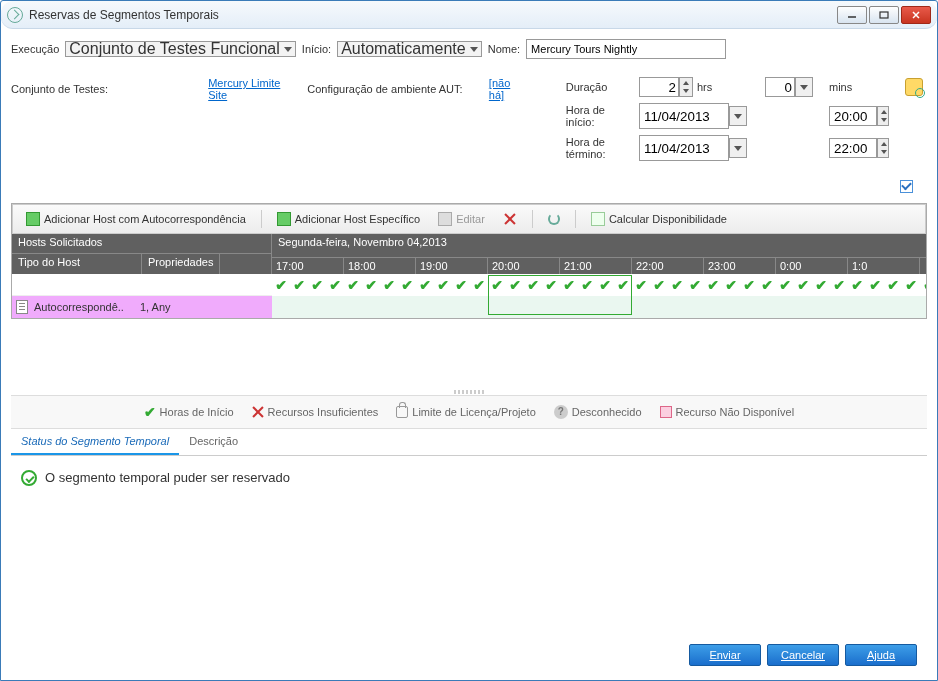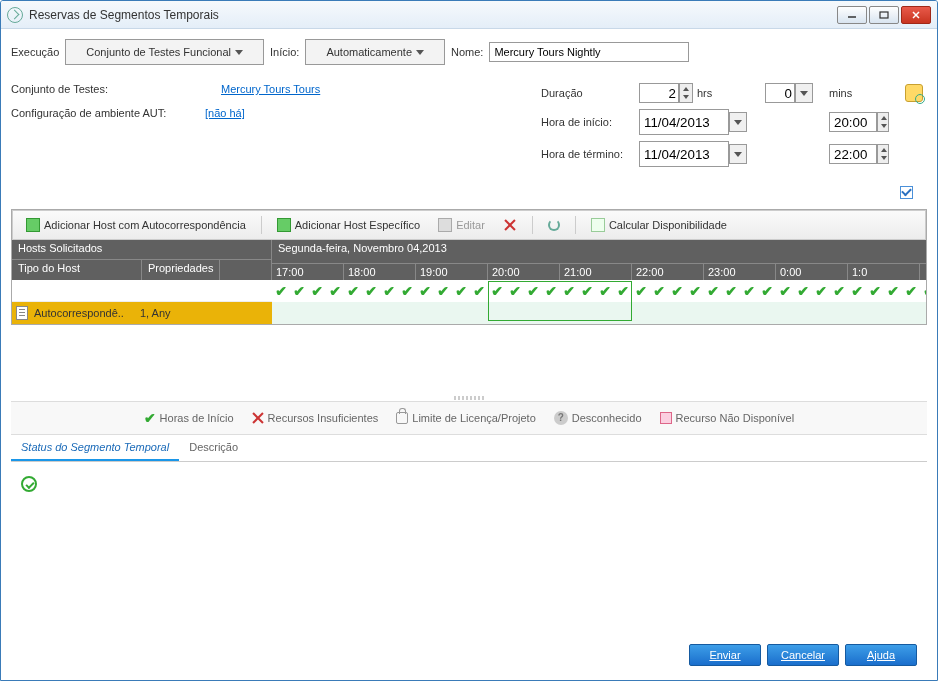--- a/index.html
+++ b/index.html
@@ -1,38 +1,38 @@
 <!DOCTYPE html>
 <html><head>
 <meta charset="utf-8">
 <style>
 * { box-sizing: border-box; margin: 0; padding: 0; }
 body { font-family: Tahoma, Arial, sans-serif; font-size: 11px; background: #fff; color: #333; }
 
 .window { width: 938px; height: 681px; border: 1px solid #3a7bb8; border-radius: 3px 3px 0 0; overflow: hidden; position: relative; background: #fff; }
 
-.titlebar { height: 28px; background: linear-gradient(#f6f9fc, #e4eef8); border-bottom: 1px solid #c8d8e8; display: flex; align-items: center; padding: 0 6px; }
+.titlebar { height: 28px; background: linear-gradient(#f6f9fc, #e4eef8); border-bottom: 1px solid #c8d8e8; display: flex; align-items: center; padding: 0 6px; border-radius: 12px; }
 .titlebar .app-icon { width: 16px; height: 16px; border: 1px solid #6a9; border-radius: 50%; margin-right: 6px; position: relative; }
 .titlebar .app-icon::before { content:""; position:absolute; left:3px; top:3px; width:6px; height:6px; border:1px solid #6a9; border-top:none; border-left:none; transform:rotate(-45deg);}
 .titlebar .title { flex: 1; font-size: 12px; color: #333; }
 .win-btns { display: flex; gap: 2px; }
 .win-btn { width: 30px; height: 18px; border: 1px solid #888; border-radius: 2px; background: linear-gradient(#fefefe,#d8e4f0); display:flex; align-items:center; justify-content:center; font-size:10px; color:#333; cursor:pointer;}
 .win-btn.close { background: linear-gradient(#e85a4a,#c83420); color:#fff; border-color:#a02818;}
 .win-btn svg { width: 12px; height: 10px; }
 
 .content { padding: 10px 10px 8px 10px; position: relative; height: calc(100% - 28px); display:flex; flex-direction:column; }
 
 .row1 { display:flex; align-items:center; gap:6px; margin-bottom:18px; }
 .lbl { color:#333; }
-.select { border:1px solid #999; background:#f3f3f3; height:26px; display:inline-flex; align-items:center; padding:0 20px; font-size:11px; }
+.select { border:1px solid #999; background:#f3f3f3; height:16px; display:inline-flex; align-items:center; padding:0 3px; font-size:16px; }
 .select .caret { margin-left:4px; width:0;height:0;border-left:4px solid transparent;border-right:4px solid transparent;border-top:5px solid #555;}
 .input-text { border:1px solid #999; height:20px; padding:0 4px; font-size:11px; background:#fff; width:200px; }
 
 .row2 { display:flex; align-items:flex-start; gap:40px; margin-bottom:12px;}
-.col-left { display:flex; flex-direction:column; gap:12px; }
+.col-left { display:flex; gap:12px; }
 .link { color:#0066cc; text-decoration:underline; cursor:pointer; }
 
 .col-right { margin-left:auto; display:grid; grid-template-columns:auto 110px auto 60px 22px; gap:6px 16px; align-items:center; }
 .num-input { border:1px solid #999; height:20px; width:40px; text-align:right; padding:0 2px; }
 .spin { width:14px; height:20px; border:1px solid #999; background:#eee; position:relative; }
 .spin::before,.spin::after{content:"";position:absolute;left:3px;width:0;height:0;border-left:3px solid transparent;border-right:3px solid transparent;}
 .spin::before{top:3px;border-bottom:4px solid #555;}
 .spin::after{bottom:3px;border-top:4px solid #555;}
 .date-input { border:1px solid #999; height:20px; width:90px; padding:12px 4px; }
 .date-dd { width:18px; height:20px; border:1px solid #999; background:#f0f0f0; display:inline-flex; align-items:center; justify-content:center;}
@@ -77,21 +77,21 @@
 .grid-body { display:flex; }
 .gb-left { width:260px; }
 .gb-right { flex:1; overflow:hidden; position:relative;}
 .check-row { height:22px; display:flex; align-items:center; background:#fff;}
 .check-row .cell { width:18px; height:22px; display:flex; align-items:center; justify-content:center; flex-shrink:0;}
 .ck { color:#3a3; font-weight:bold; font-size:14px;}
 .check-row.sel { background:#eaf7f0; }
 .sel-box { position:absolute; border:1px solid #3a3; height:40px; top:1px; pointer-events:none;}
 
 .gb-left .blank-row {height:22px; background:#fff; border-bottom:1px solid #eee;}
-.gb-left .host-row { height:22px; background:#eab308; display:flex; align-items:center; padding:0 4px; gap:6px;}
+.gb-left .host-row { height:22px; background:#f0abfc; display:flex; align-items:center; padding:0 4px; gap:6px;}
 .ic-server { width:12px; height:14px; border:1px solid #888; background:#fff; position:relative;}
 .ic-server::before{content:"";position:absolute;left:2px;top:2px;width:6px;height:1px;background:#888;box-shadow:0 3px #888,0 6px #888;}
 
 .splitter { height:6px; background:#fff; position:relative; margin-top:auto;}
 .splitter::after{content:"";position:absolute;left:50%;top:1px;width:30px;height:4px;margin-left:-15px;background:repeating-linear-gradient(90deg,#ccc 0 2px,transparent 2px 4px);}
 
 .legend { display:flex; align-items:center; justify-content:center; gap:18px; padding:8px 0; background:#f8f8f8; border-top:1px solid #ddd; border-bottom:1px solid #ddd;}
 .lg-item { display:inline-flex; align-items:center; gap:4px; color:#666;}
 .lg-check{color:#3a3;font-weight:bold;font-size:14px;}
 .lg-x{position:relative;width:12px;height:12px;}
@@ -159,21 +159,21 @@
           <span class="caret"></span>
       </div>
       <span class="lbl">Nome:</span>
       <input class="input-text" value="Mercury Tours Nightly" style="">
     </div>
 
     <div class="row2">
       <div class="col-left">
         <div class="flex" style="gap:40px;">
           <span class="lbl" style="width:170px;">Conjunto de Testes:</span>
-          <span class="link">Mercury Tours Tours</span>
+          <span class="link">Mercury Limite Site</span>
         </div>
         <div class="flex" style="gap:24px;">
           <span class="lbl" style="width:170px;">Configuração de ambiente AUT:</span>
           <span class="link">[não há]</span>
         </div>
       </div>
 
       <div class="col-right">
         <span class="lbl">Duração</span>
         <div class="flex combo-dur">
@@ -470,20 +470,21 @@
         </span>
     </div>
 
     <div class="tabs">
       <div class="tab active">Status do Segmento Temporal</div>
       <div class="tab">Descrição</div>
     </div>
 
     <div class="status-body">
       <span class="ic-ok"></span>
+      <span class="status-text">O segmento temporal puder ser reservado</span>
     </div>
 
     <div class="footer">
       <div class="btn">Enviar</div>
       <div class="btn">Cancelar</div>
       <div class="btn">Ajuda</div>
     </div>
 
   </div>
 </div>

